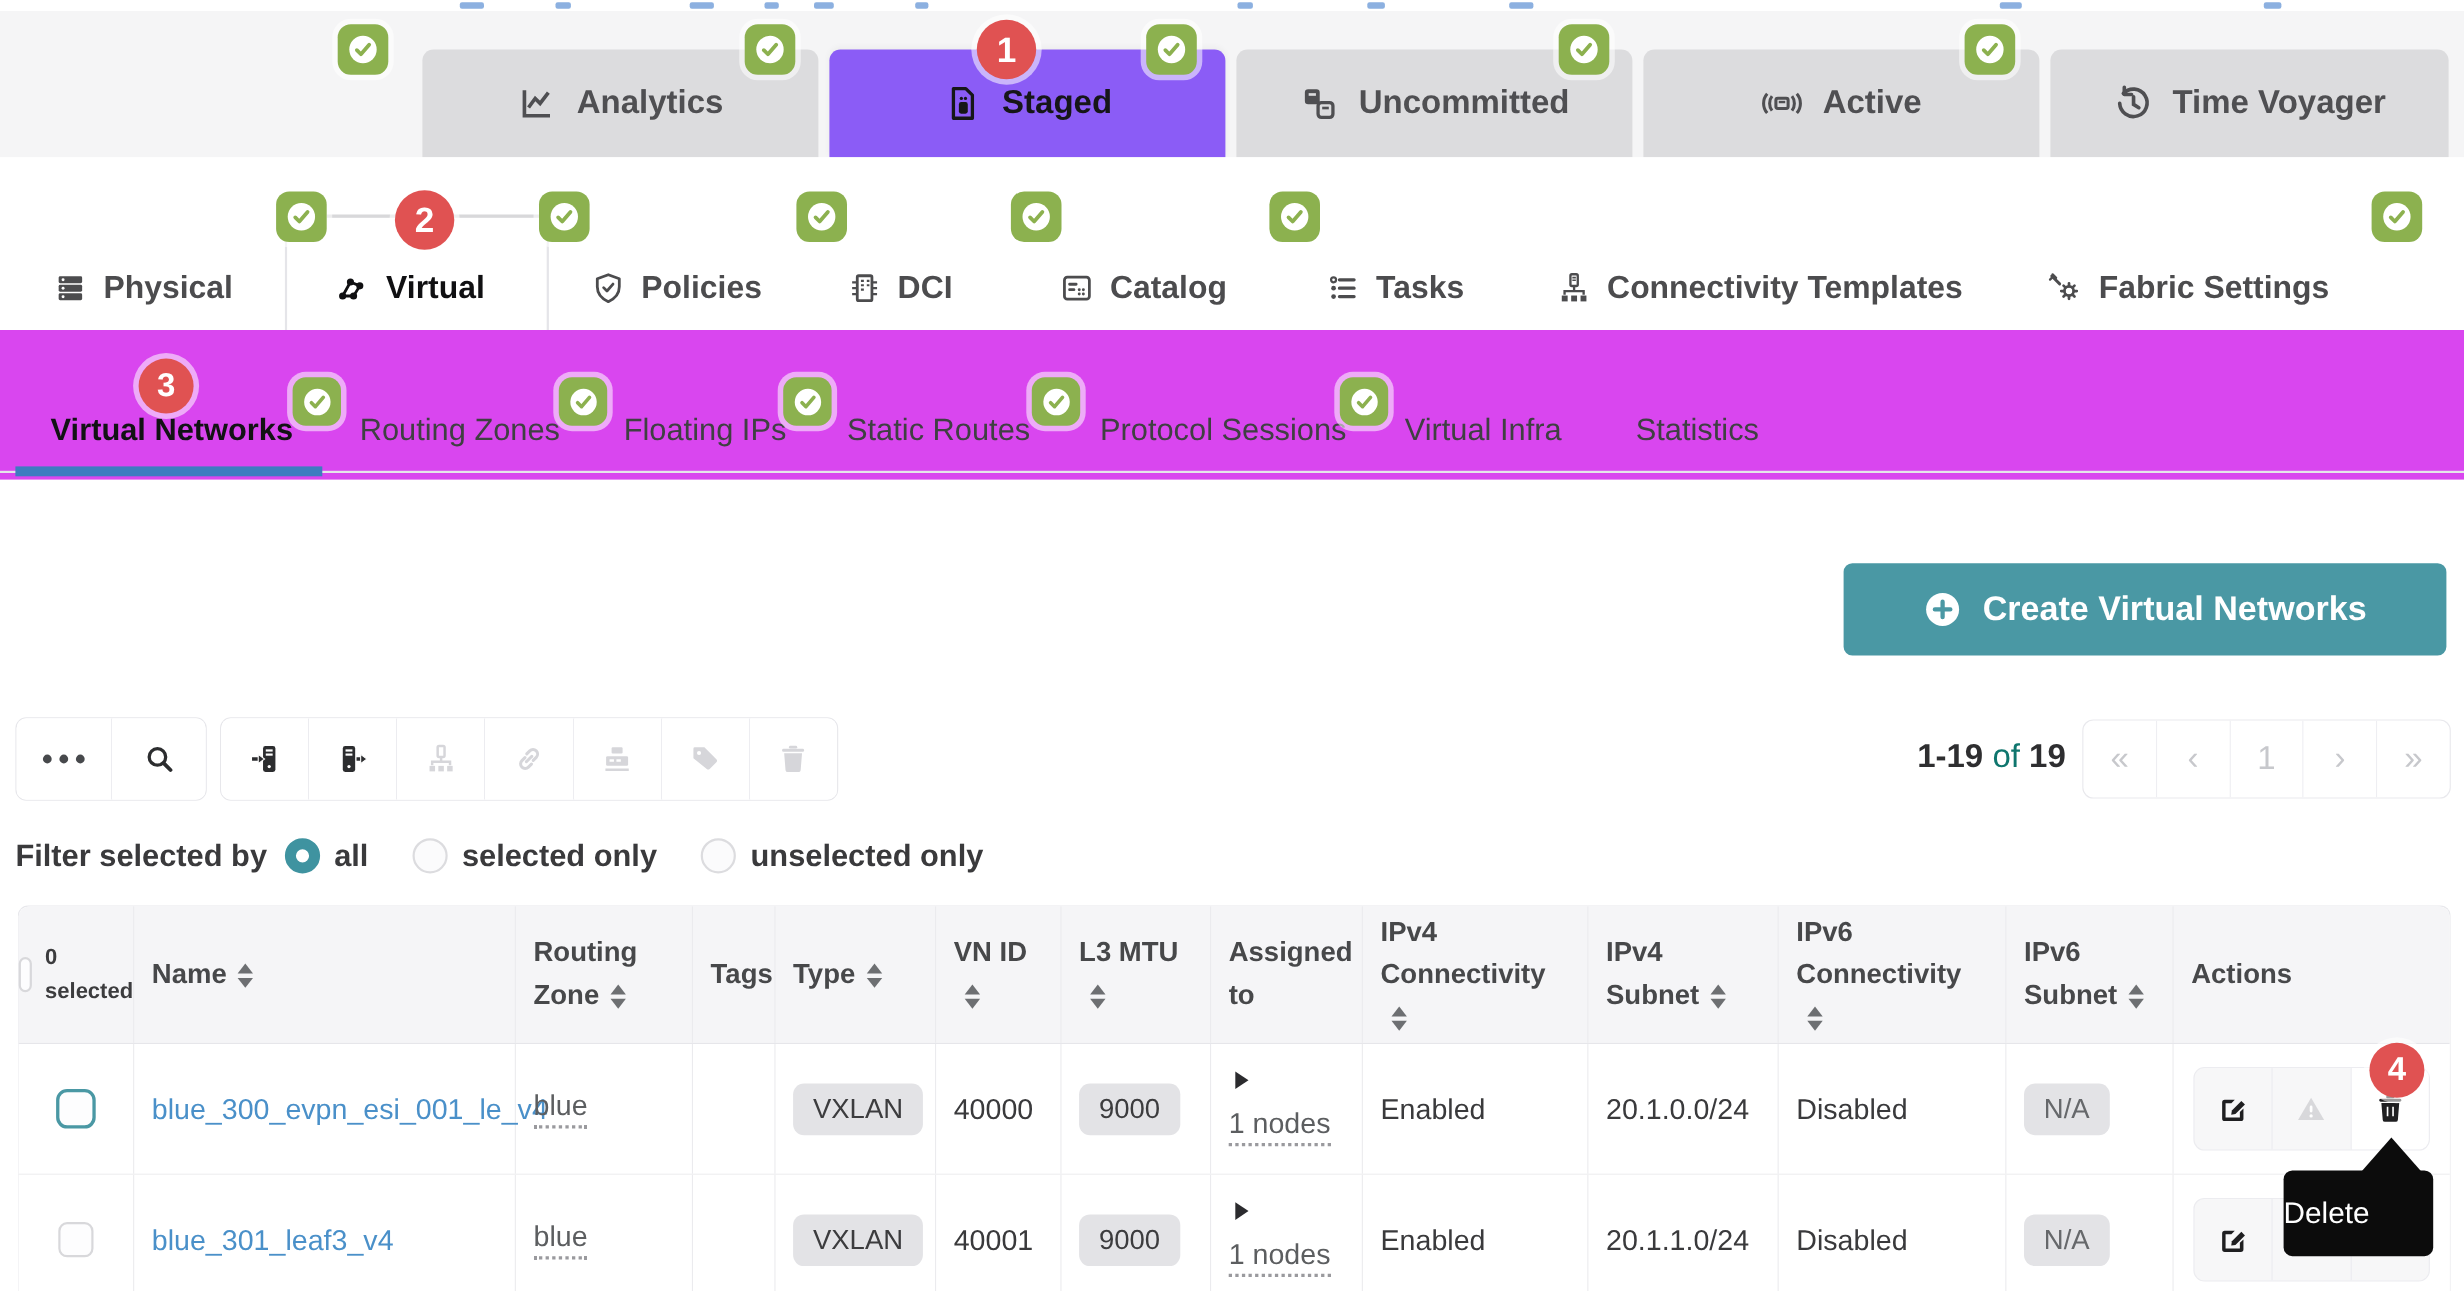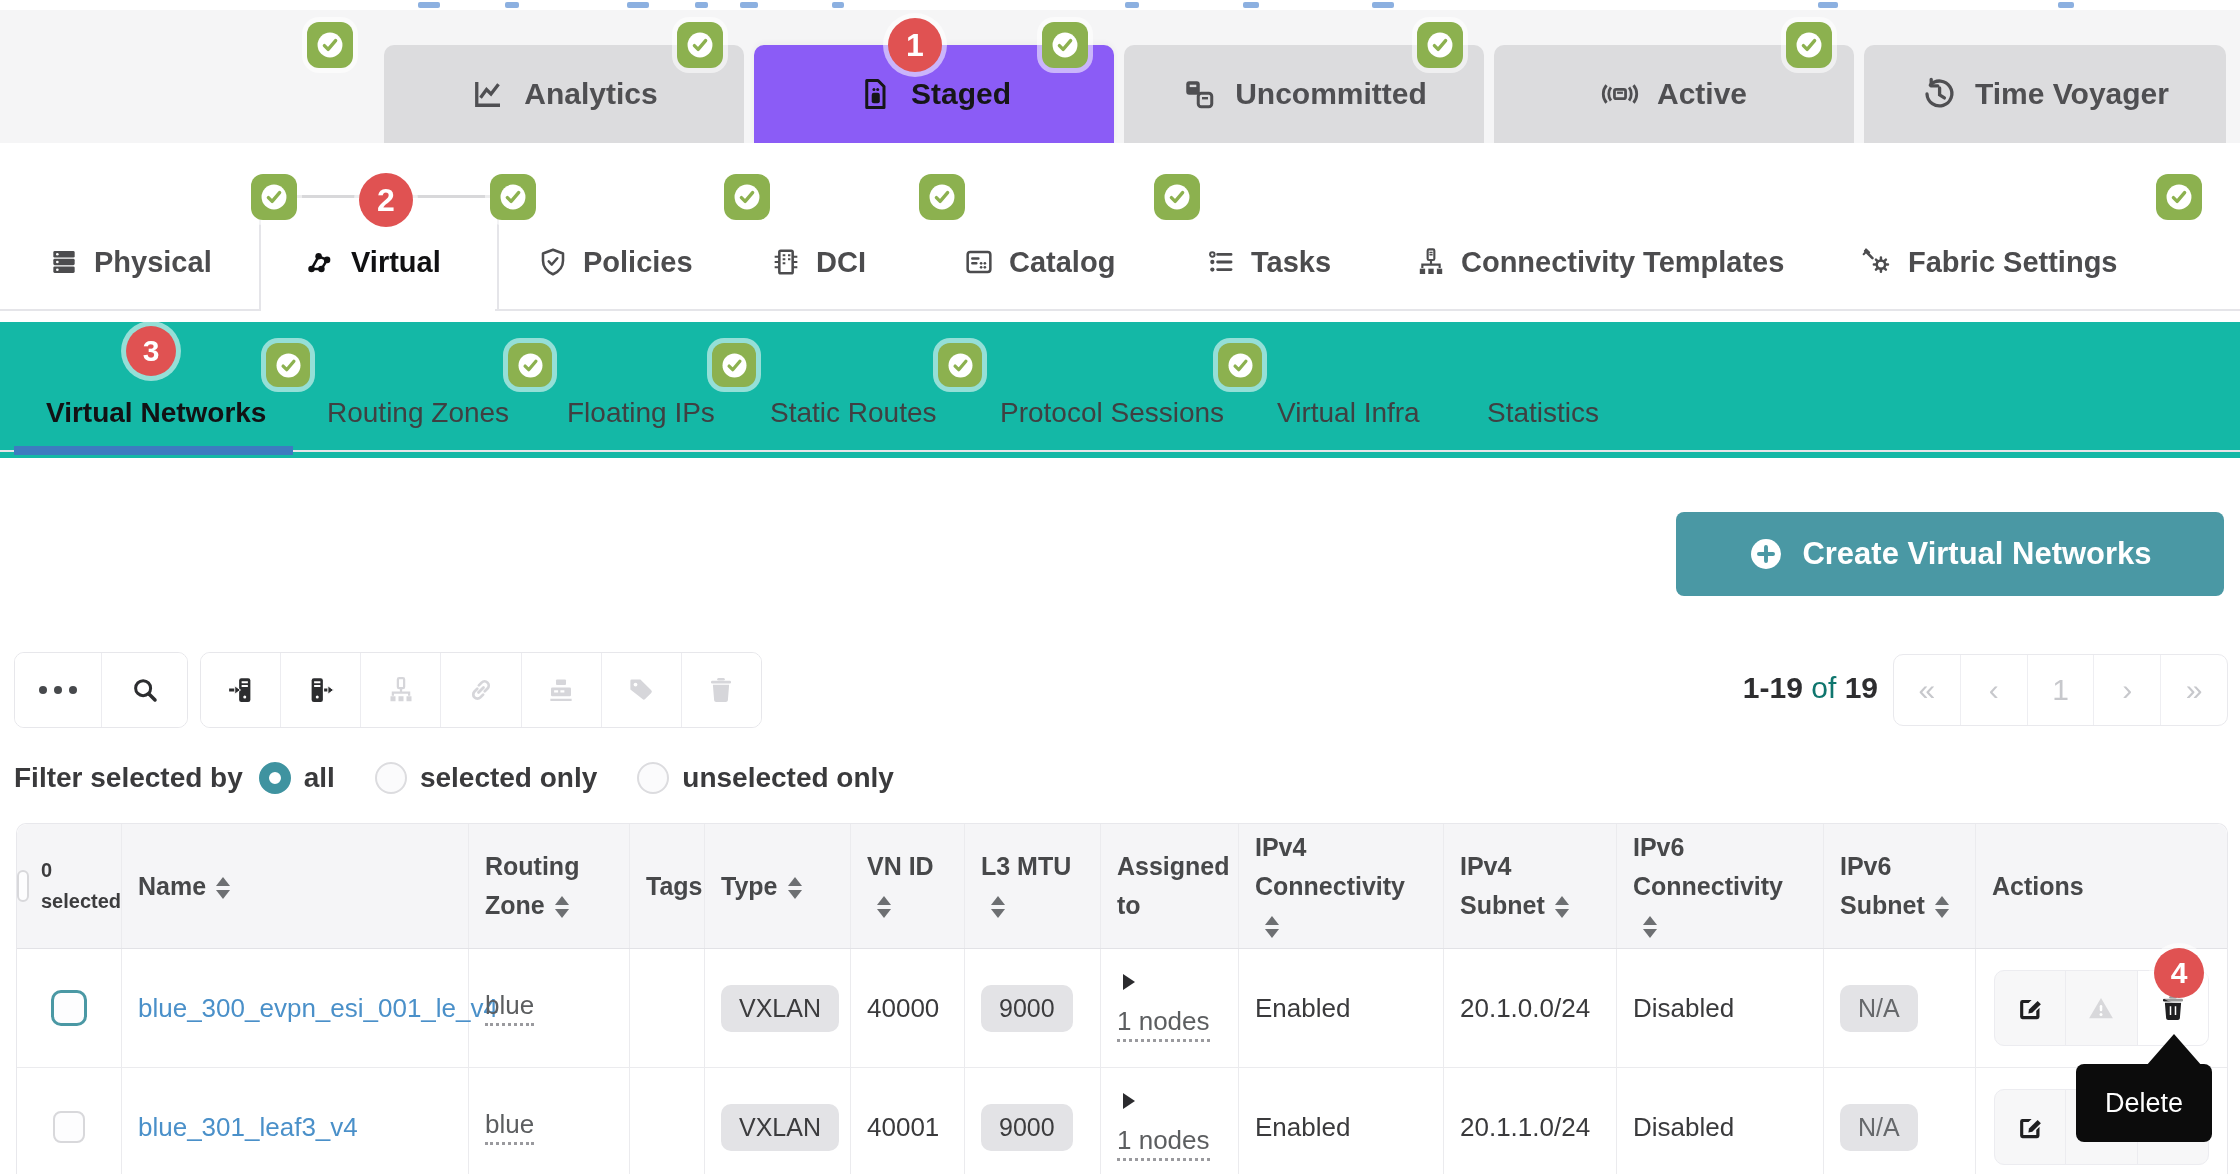--- a/index.html
+++ b/index.html
@@ -21,21 +21,21 @@
   #tabband2{position:absolute;left:0;top:143px;width:2240px;height:168px;background:#fff;}
   .seltab2-box{position:absolute;left:259px;top:71px;width:236px;height:97px;background:#fff;
                border-left:2px solid #e5e5e9;border-right:2px solid #e5e5e9;}
   .t2line{position:absolute;top:166px;height:2px;background:#e5e5e9;}
   .tab2{position:absolute;top:97px;height:44px;display:flex;align-items:center;gap:14px;color:#4c4c4e;cursor:pointer;}
   .tab2 .t2label{font-size:29px;font-weight:600;white-space:nowrap;}
   .tab2.selected{color:#101012;}
   .tab2.selected .t2label{font-weight:800;}
 
   
-  #tabband3{position:absolute;left:0;top:322px;width:2240px;height:136px;background:#14b8a6;}
+  #tabband3{position:absolute;left:0;top:300px;width:2240px;height:136px;background:#d946ef;}
   .tab3{position:absolute;top:70px;height:42px;display:flex;align-items:center;color:#3f4042;cursor:pointer;}
   .tab3 .t3label{font-size:28px;font-weight:500;white-space:nowrap;}
   .tab3.selected{color:#121214;}
   .tab3.selected .t3label{font-weight:800;}
   #t3-grayline{position:absolute;left:0;top:128px;width:2240px;height:2px;background:#e5e5e9;}
   #t3-bluebar{position:absolute;left:14px;top:124px;width:279px;height:9px;background:#3d7cc0;}
 
   
   .check-badge{position:absolute;width:46px;height:46px;border-radius:12px;background:#8cb14f;
                display:flex;align-items:center;justify-content:center;z-index:30;
@@ -106,21 +106,21 @@
   .caret{width:0;height:0;border-left:12px solid #2b2b2e;border-top:8px solid transparent;border-bottom:8px solid transparent;margin-left:6px;cursor:pointer;}
   .actions-group{display:flex;height:74px;width:216px;margin-left:2px;border:1px solid #ececf0;border-radius:10px;
                  overflow:hidden;background:#f7f7f8;}
   .act{flex:1;display:flex;align-items:center;justify-content:center;border-right:1px solid #ececf0;cursor:pointer;color:#1f1f21;}
   .act:last-child{border-right:none;}
   .act.disabled{color:#d8d8db;cursor:default;}
   .act.hover{background:#fff;}
 
   
   #delete-tooltip{position:absolute;left:2076px;top:1064px;width:136px;height:78px;background:#0c0c0c;border-radius:8px;
-                  display:flex;align-items:center;justify-content:center;z-index:60;}
+                  display:flex;align-items:center;z-index:60;}
   #delete-tooltip span{color:#fff;font-size:27px;}
   #tooltip-arrow{position:absolute;left:2146px;top:1034px;width:0;height:0;border-left:28px solid transparent;
                  border-right:28px solid transparent;border-bottom:32px solid #0c0c0c;z-index:60;}
 </style>
 </head>
 <body>
 
 <div id="page">
 
   <div id="top-strip">

